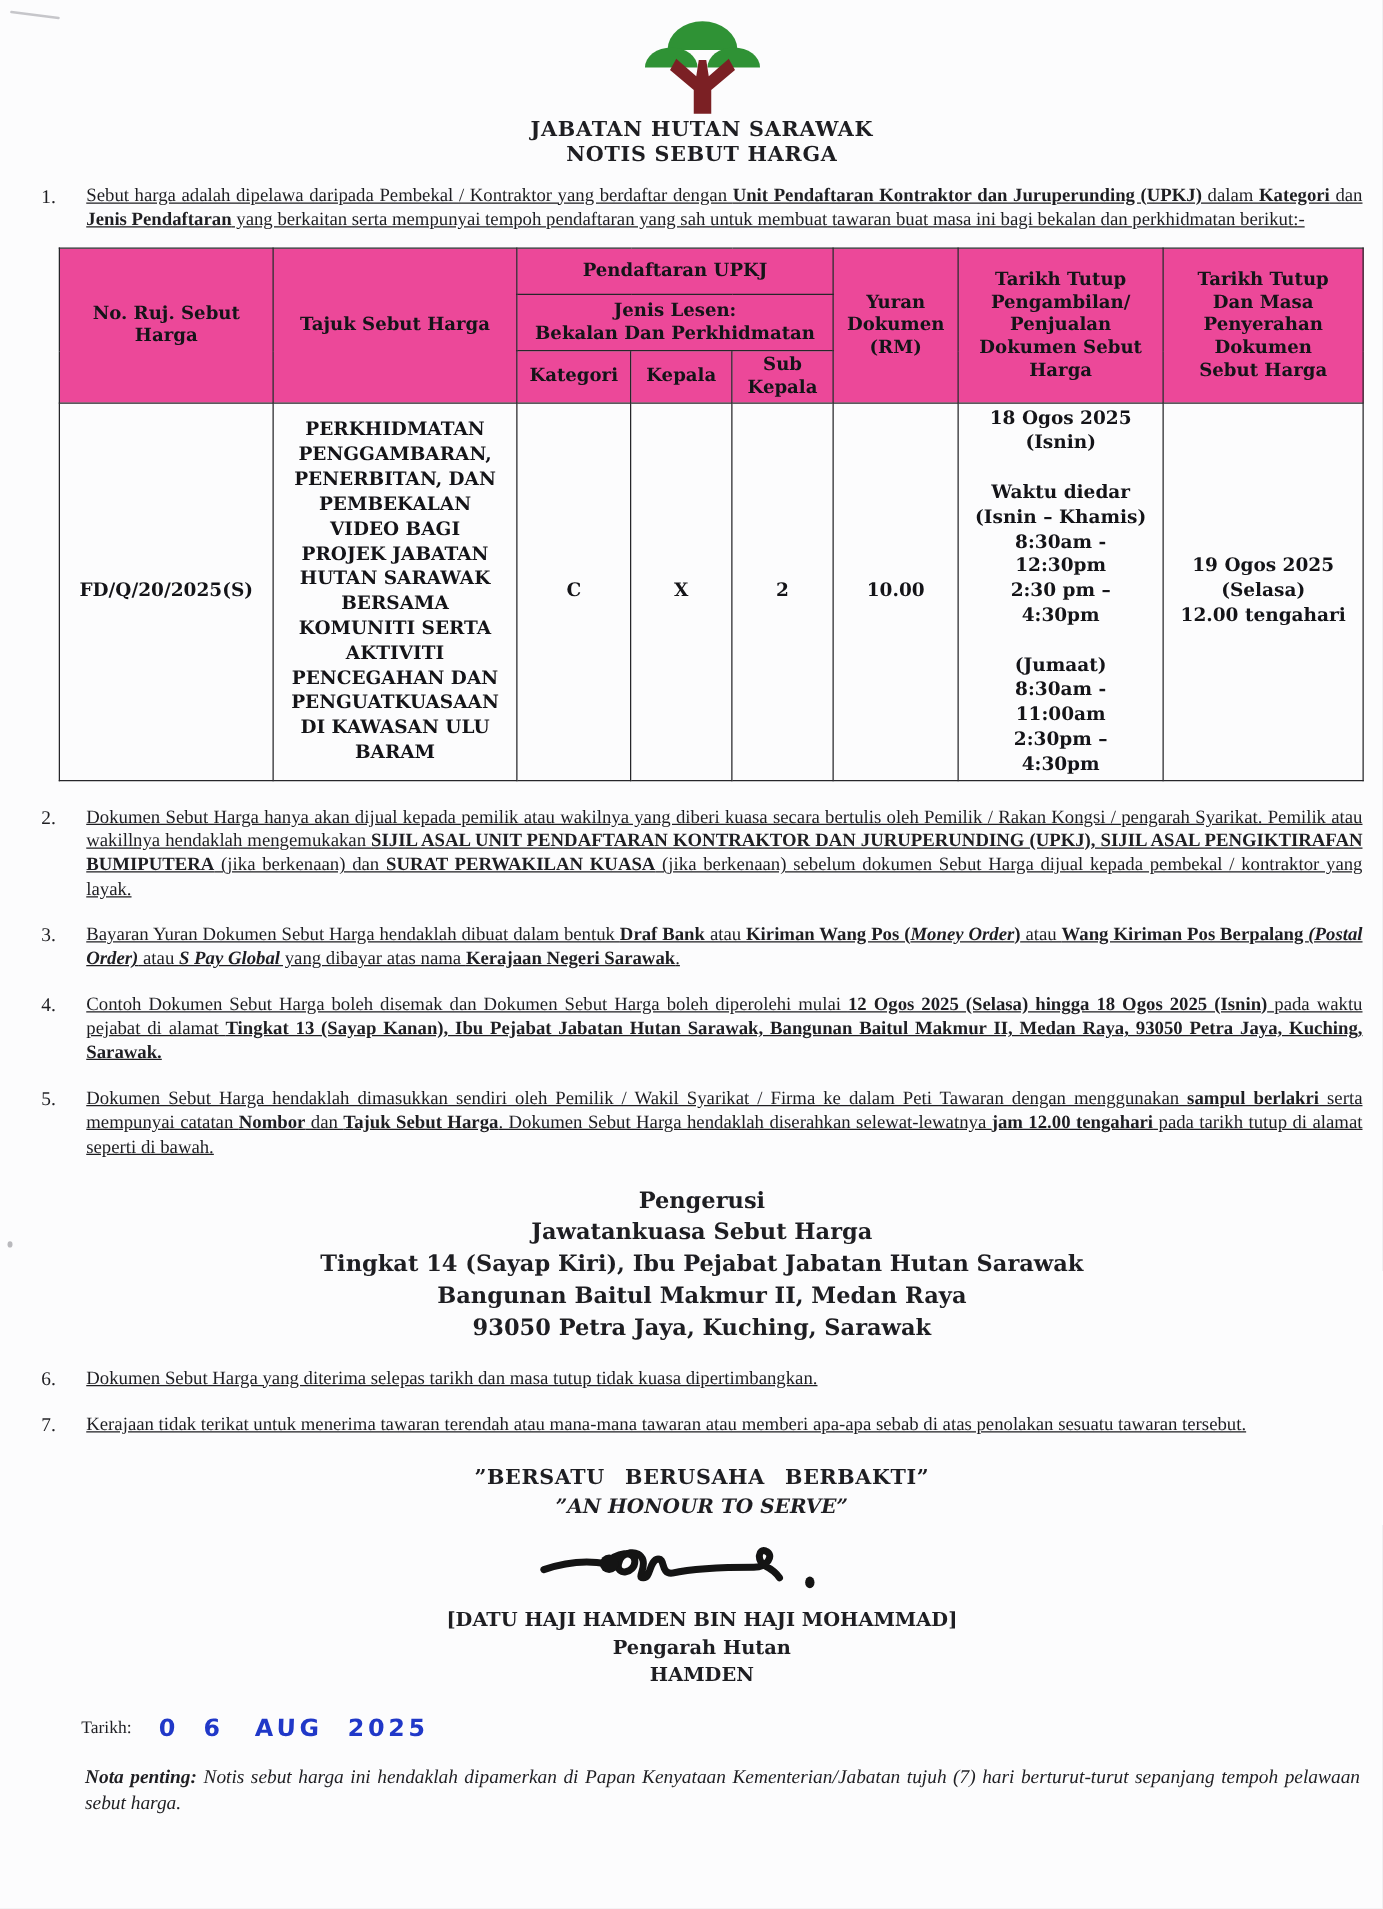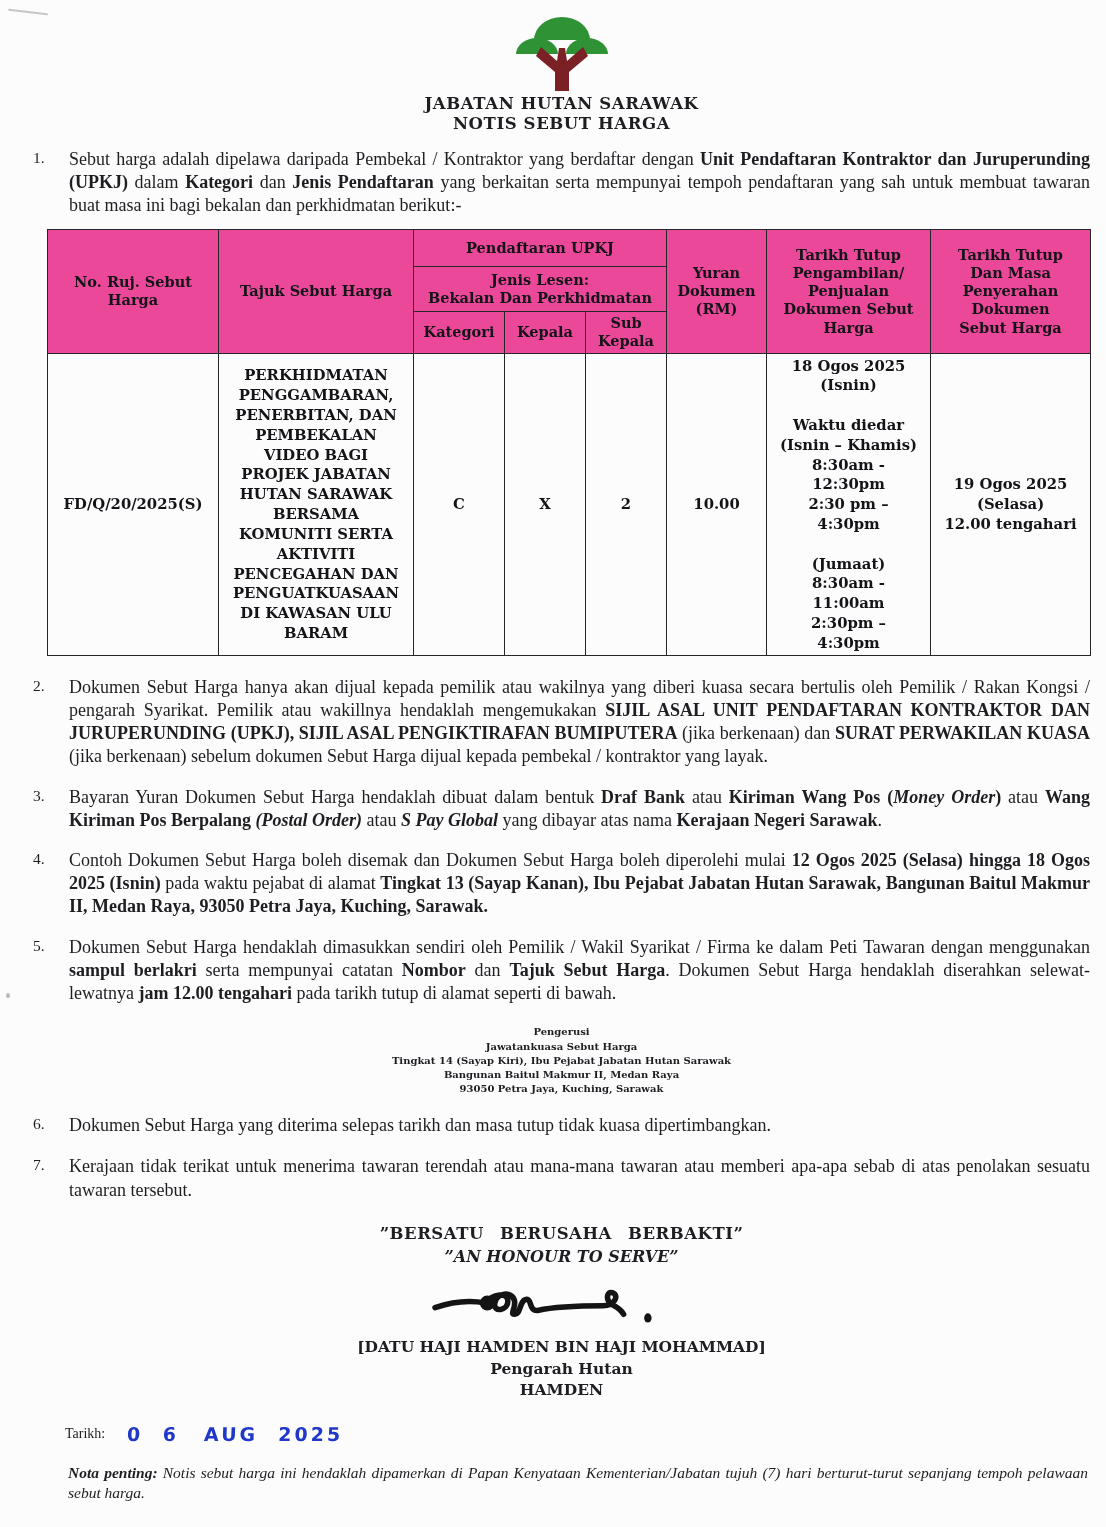--- a/index.html
+++ b/index.html
@@ -28,21 +28,21 @@
     font-family:"DejaVu Serif", serif;
     font-weight:bold;font-size:16.5px;letter-spacing:.6px;line-height:1.2;margin-top:2px;
   }
   .doc-title{
     font-family:"DejaVu Serif", serif;
     font-weight:bold;font-size:16.5px;letter-spacing:.6px;line-height:1.2;
   }
   .para{display:flex;margin-top:14px;}
   .para .num{flex:none;width:36px;font-size:15.5px;padding-top:1px;}
   .para .ptext{
-    flex:1;text-align:justify;font-size:18px;line-height:1.29;
+    flex:1;text-align:justify;font-size:15px;line-height:1.29;text-decoration:underline;
   }
   .ptext .b{font-weight:bold;}
   .ptext .i{font-style:italic;}
 
   table.quote{
     border-collapse:collapse;margin:12px 0 0 14px;table-layout:fixed;width:1043px;
     font-family:"DejaVu Serif", serif;color:#141418;
   }
   table.quote th, table.quote td{
     border:1.6px solid #26262a;text-align:center;vertical-align:middle;
@@ -51,21 +51,21 @@
   table.quote thead th{
     background:#ec4899;font-weight:bold;font-size:14.5px;line-height:1.25;
   }
   table.quote tbody td{font-weight:bold;font-size:14.8px;line-height:1.34;}
   tr.hrow1{height:37px;} tr.hrow2{height:45px;} tr.hrow3{height:33px;}
   tr.brow{height:292px;}
   td.cell-dates-sale{vertical-align:top;padding-top:7px;}
 
   .address-block{
     text-align:center;font-family:"DejaVu Serif", serif;font-weight:bold;
-    font-size:10px;line-height:1.42;margin-top:20px;
+    font-size:18px;line-height:1.42;margin-top:20px;
   }
   .motto{text-align:center;margin-top:22px;font-family:"DejaVu Serif", serif;}
   .motto-1{font-weight:bold;font-size:16.5px;word-spacing:10px;letter-spacing:.5px;}
   .motto-2{font-weight:bold;font-style:italic;font-size:16px;margin-top:4px;}
   .sig-wrap{text-align:center;margin-top:6px;}
   .signatory{
     text-align:center;font-family:"DejaVu Serif", serif;font-weight:bold;
     font-size:15.5px;line-height:1.4;margin-top:-2px;
   }
   .date-row{display:flex;align-items:center;margin-top:22px;margin-left:32px;}

